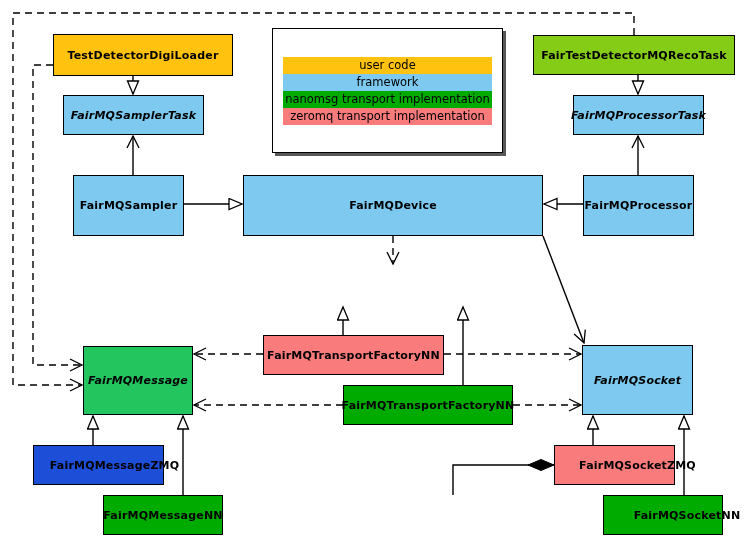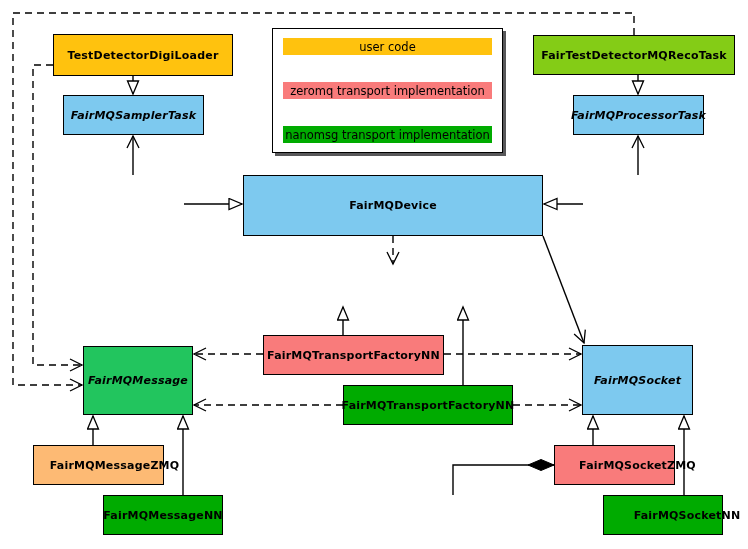--- a/index.html
+++ b/index.html
@@ -14,21 +14,21 @@
     position:absolute;display:flex;align-items:center;justify-content:center;
     border:1.4px solid #000;box-sizing:border-box;
     font-size:11px;font-weight:bold;letter-spacing:.2px;color:#000;
     white-space:nowrap;text-align:center;
   }
   .node.abstract{font-style:italic;}
   .legend{
     position:absolute;left:272px;top:28px;width:231px;height:125px;
     background:#fff;border:1.5px solid #000;box-sizing:border-box;
     box-shadow:3px 3px 0 #58585a;
-    display:flex;flex-direction:column;justify-content:space-between;
+    display:flex;flex-direction:column;justify-content:center;
     padding:9px 10px;
   }
   .legend-swatch{
     height:17px;display:flex;align-items:center;justify-content:center;
     font-size:11.5px;color:#000;white-space:nowrap;
   }
 </style>
 </head>
 <body>
 
@@ -68,46 +68,49 @@
     <path class="edge dashed" d="M343,405 H194" marker-end="url(#vee)"></path>
     <path class="edge dashed" d="M513,405 H581" marker-end="url(#vee)"></path>
     <path class="edge dashed" d="M53,65 H33 V365 H82" marker-end="url(#vee)"></path>
     <path class="edge dashed" d="M634,35 V13 H13 V385 H82" marker-end="url(#vee)"></path>
 
     <path class="edge" d="M453,495 V465 H554" marker-end="url(#dia)"></path>
   </svg>
 
   <div class="legend">
     <div class="legend-swatch" style="background-color: rgb(255, 194, 14);">user code</div>
+    <div class="legend-swatch" style="background-color: rgb(125, 201, 239);">framework</div>
+    <div class="legend-swatch" style="background-color: rgb(0, 171, 0);">nanomsg transport implementation</div>
     <div class="legend-swatch" style="background-color: rgb(249, 123, 123);">zeromq transport implementation</div>
-    <div class="legend-swatch" style="background-color: rgb(0, 171, 0);">nanomsg transport implementation</div>
   </div>
 
   <div class="node" style="left: 53px; top: 34px; width: 180px; height: 42px; background-color: rgb(255, 194, 14);">TestDetectorDigiLoader</div>
 
   <div class="node" style="left: 533px; top: 35px; width: 202px; height: 40px; background-color: #84cc16;">FairTestDetectorMQRecoTask</div>
 
   <div class="node abstract" style="left: 573px; top: 95px; width: 131px; height: 40px; background-color: rgb(125, 201, 239);">FairMQProcessorTask</div>
 
   <div class="node abstract" style="left: 63px; top: 95px; width: 141px; height: 40px; background-color: rgb(125, 201, 239);">FairMQSamplerTask</div>
 
+  <div class="node" style="left: 73px; top: 175px; width: 111px; height: 61px; background-color: rgb(125, 201, 239);">FairMQSampler</div>
 
   <div class="node" style="left: 243px; top: 175px; width: 300px; height: 61px; background-color: rgb(125, 201, 239);">FairMQDevice</div>
 
+  <div class="node" style="left: 583px; top: 175px; width: 111px; height: 61px; background-color: rgb(125, 201, 239);">FairMQProcessor</div>
 
 
   <div class="node" style="left: 263px; top: 335px; width: 181px; height: 40px; background-color: rgb(249, 123, 123);">FairMQTransportFactoryNN</div>
 
   <div class="node" style="left: 343px; top: 385px; width: 170px; height: 40px; background-color: rgb(0, 171, 0);">FairMQTransportFactoryNN</div>
 
   <div class="node abstract" style="left: 83px; top: 346px; width: 110px; height: 69px; background-color: #22c55e;">FairMQMessage</div>
 
   <div class="node abstract" style="left: 582px; top: 345px; width: 111px; height: 70px; background-color: rgb(125, 201, 239); text-align: right;">FairMQSocket</div>
 
-  <div class="node" style="left: 33px; top: 445px; width: 131px; height: 40px; background-color: #fdba74; padding-left: 32px;">FairMQMessageZMQ</div>
+  <div class="node" style="left: 33px; top: 445px; width: 131px; height: 40px; background-color: #1d4ed8; padding-left: 32px;">FairMQMessageZMQ</div>
 
   <div class="node" style="left: 103px; top: 495px; width: 120px; height: 40px; background-color: rgb(0, 171, 0);">FairMQMessageNN</div>
 
 
   <div class="node" style="left: 554px; top: 445px; width: 121px; height: 40px; background-color: rgb(249, 123, 123); padding-left: 46px;">FairMQSocketZMQ</div>
 
   <div class="node" style="left: 603px; top: 495px; width: 120px; height: 40px; background-color: rgb(0, 171, 0); padding-left: 48px;">FairMQSocketNN</div>
 
 </div>
 

